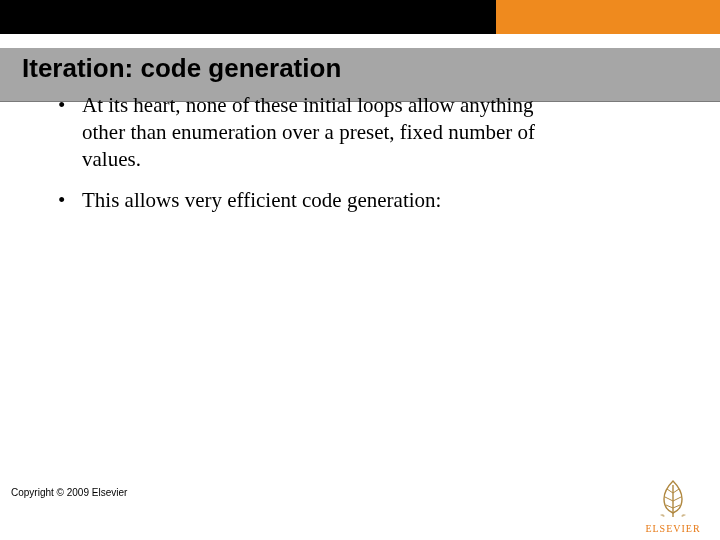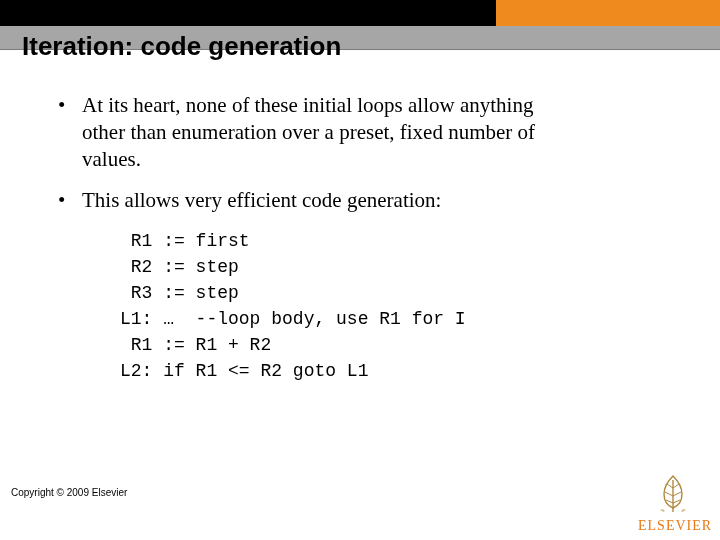--- a/index.html
+++ b/index.html
@@ -20,22 +20,22 @@
     background: #000;
   }
   .top-orange {
     position: absolute;
     right: 0; top: 0;
     width: 224px; height: 34px;
     background: #ef8a1e;
   }
   .title-bar {
     position: absolute;
-    left: 0; top: 26px;
-    width: 720px; height: 24px;
+    left: 0; top: 48px;
+    width: 720px; height: 54px;
     background: #a6a6a6;
     border-bottom: 1px solid #7a7a7a;
     box-sizing: border-box;
   }
   .title-text {
     font-family: Arial, Helvetica, sans-serif;
     font-weight: 900;
     font-size: 26px;
     color: #000;
     padding-left: 22px;
@@ -87,47 +87,41 @@
   .logo {
     position: absolute;
     right: 12px;
     bottom: 6px;
     width: 70px;
     text-align: center;
   }
   .logo svg { display: block; margin: 0 auto; }
   .logo-label {
     font-family: "Times New Roman", serif;
-    font-size: 14px;
+    font-size: 10px;
     letter-spacing: 1px;
     color: #e77a17;
     margin-top: 2px;
   }
 </style>
 </head>
 <body>
 
 <div class="top-black"></div>
 <div class="top-orange"></div>
 
 <div class="title-bar">
   <div class="title-text">Iteration: code generation</div>
 </div>
 
 <div class="body">
   <ul class="bullets">
     <li>At its heart, none of these initial loops allow anything other than enumeration over a preset, fixed number of values.</li>
     <li>This allows very efficient code generation:</li>
   </ul>
-  <div class="code-block"><span> R1 := first</span>
-<span> R2 := step</span>
-<span> R3 := step</span>
-<span>L1: …  --loop body, use R1 for I</span>
-<span> R1 := R1 + R2</span>
-<span>L2: if R1 &lt;= R2 goto L1</span></div>
 </div>
 
 <div class="copyright">Copyright © 2009 Elsevier</div>
 
 <div class="logo">
   <svg width="46" height="46" viewBox="0 0 46 46">
     <rect x="0" y="0" width="46" height="46" fill="none"></rect>
     <path d="M23 6 C17 12 14 18 14 24 C14 31 18 36 23 38 C28 36 32 31 32 24 C32 18 29 12 23 6 Z" fill="none" stroke="#b08840" stroke-width="1.4"></path>
     <line x1="23" y1="10" x2="23" y2="42" stroke="#b08840" stroke-width="1.4"></line>
     <line x1="23" y1="18" x2="17" y2="14" stroke="#b08840" stroke-width="1"></line>

